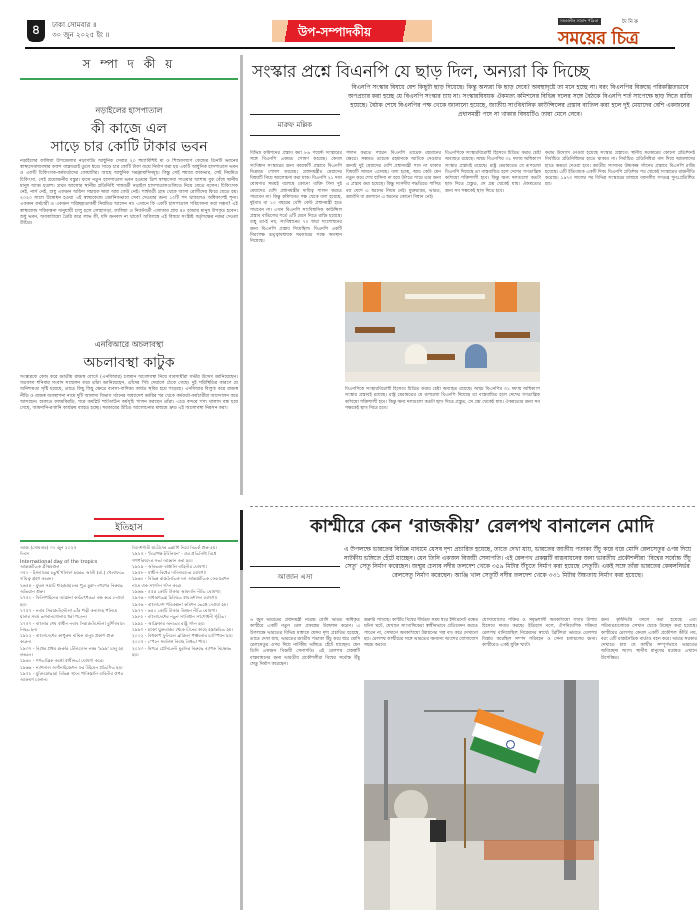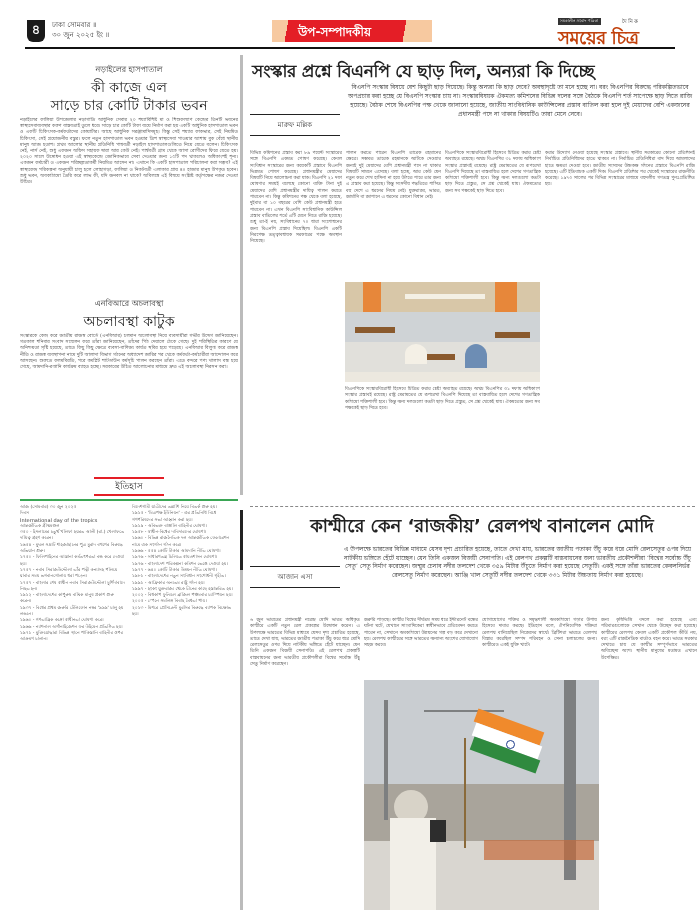--- a/index.html
+++ b/index.html
@@ -13,38 +13,38 @@
   .hdr-banner { position: absolute; left: 272px; top: 20px; width: 160px; height: 22px; background: linear-gradient(100deg, #f7c9a0 0 10%, #e41e26 10% 82%, #f7c9a0 82%); padding-left: 44px; }
   .hdr-banner span { position: absolute; left: 26px; top: 3px; color: #fff; font-size: 12px; font-weight: bold; }
   .logo { position: absolute; left: 558px; top: 18px; width: 118px; height: 26px; }
   .logo-top { position: absolute; left: 0; top: 0; font-size: 4px; background: #333; color: #fff; padding: 0 2px; }
   .logo-main { position: absolute; left: 0; top: 6px; font-size: 18px; font-weight: bold; color: #c2410c; letter-spacing: -0.5px; }
   .hdr-rule { position: absolute; left: 25px; top: 47px; width: 650px; height: 2px; background: #111; }
 
   
   .left { position: absolute; left: 20px; top: 55px; width: 218px; }
   .ed-title { text-align: center; font-size: 12px; letter-spacing: 3px; color: #222; padding-bottom: 3px; border-bottom: 2px solid #3aa655; }
-  .kicker { text-align: center; font-size: 8px; color: #333; margin-top: 8px; }
+  .kicker { text-align: center; font-size: 8px; color: #333; margin-top: 24px; }
   .headline-l { text-align: center; font-size: 14px; color: #222; line-height: 18px; margin-top: 2px; }
   .body-txt { font-size: 4.6px; line-height: 6.2px; color: #444; text-align: justify; margin-top: 3px; }
   .hist-head { display: flex; align-items: center; justify-content: center; margin-top: 4px; flex-direction: column; }
   .hist-head .bar { width: 70px; height: 2px; background: #e41e26; }
   .hist-head span { font-size: 9px; margin: 0 12px; color: #222; }
   .hist-rule { height: 2px; background: #3aa655; margin-top: 3px; }
   .hist-cols { display: flex; gap: 6px; margin-top: 3px; }
   .hist-col { width: 106px; font-size: 4.4px; line-height: 6.3px; color: #444; }
   .hist-col .en { font-size: 5px; }
 
   
   .vsep { position: absolute; left: 240px; top: 55px; width: 3px; height: 440px; background: #bbb; }
   .vsep2 { position: absolute; left: 240px; top: 510px; width: 3px; height: 400px; background: #bbb; }
   .vsep2 .dark { width: 3px; height: 60px; background: #222; }
 
   
-  .a1-title { position: absolute; left: 252px; top: 58px; width: 445px; font-size: 17px; font-weight: bold; color: #222; white-space: nowrap; letter-spacing: -0.3px; }
+  .a1-title { position: absolute; left: 252px; top: 58px; width: 445px; font-size: 17px; font-weight: normal; color: #222; white-space: nowrap; letter-spacing: -0.3px; }
   .byline-box { position: absolute; left: 250px; width: 90px; border-top: 1px solid #222; border-bottom: 1px solid #222; text-align: center; font-size: 7px; padding: 4px 0; color: #333; }
   .a1-intro { position: absolute; left: 345px; top: 82px; width: 350px; font-size: 6px; line-height: 9px; color: #333; text-align: center; }
   .cols { position: absolute; display: flex; gap: 4px; }
   .col { font-size: 4.5px; line-height: 6.3px; color: #444; text-align: justify; }
   .photo1 { position: absolute; left: 345px; top: 282px; width: 195px; height: 100px; background: linear-gradient(#d8c7a8 0 30%, #cfd3d6 30% 60%, #e1e0db 60%); overflow: hidden; }
   .photo1 .flag1 { position: absolute; left: 18px; top: 0; width: 18px; height: 30px; background: #e7873a; }
   .photo1 .flag2 { position: absolute; left: 150px; top: 0; width: 22px; height: 30px; background: #e7873a; }
   .photo1 .banner { position: absolute; left: 60px; top: 12px; width: 80px; height: 5px; background: #f4f0e4; }
   .photo1 .table { position: absolute; height: 6px; background: #8a5a2e; }
   .photo1 .person { position: absolute; border-radius: 50% 50% 0 0; }
@@ -71,20 +71,21 @@
   </div>
   <div class="logo">
     <div class="logo-top">সমকালীন সংবাদ পত্রিকা</div>
     <div style="position:absolute;left:64px;top:0;font-size:5px;color:#222;">দৈ নি ক</div>
     <div class="logo-main">সময়ের চিত্র</div>
   </div>
   <div class="hdr-rule"></div>
 </div>
 
 <div class="left">
+  <div class="ed-title">স ম্পা দ কী য়</div>
 
   <div>
     <div class="kicker">নড়াইলের হাসপাতাল</div>
     <div class="headline-l">
       <div>কী কাজে এল</div>
       <div>সাড়ে চার কোটি টাকার ভবন</div>
     </div>
     <div class="body-txt" style="height:168px;overflow:hidden;">নড়াইলের কালিয়া উপজেলার নড়াগাতি আধুনিক সেবার ২০ শয্যাবিশিষ্ট মা ও শিশুকল্যাণ কেন্দ্রের তিনটি ভবনের স্বাস্থ্যসেবাব্যবস্থার করুণ বাস্তবতাই তুলে ধরে। সাড়ে চার কোটি টাকা ব্যয়ে নির্মাণ করা হয় একটি আধুনিক হাসপাতাল ভবন ও একটি চিকিৎসক-কর্মকর্তাদের কোয়ার্টার। আছে আধুনিক সরঞ্জামাদিসমূহ। কিন্তু সেই শয্যার কাকভার, সেই নিয়মিত চিকিৎসা, সেই প্রয়োজনীয় বস্তুর। ফলে নতুন হাসপাতাল ভবন হওয়ার ত্রিশ স্বাস্থ্যসেবা পাওয়ার আশায় বুক বেঁধে স্থানীয় মানুষ আজ হতাশ। প্রথম আলোর স্থানীয় প্রতিনিধি পাশ্ববর্তী নড়াইল হাসপাতালগুলিতে নিয়ে যেতে বলেন। চিকিৎসক নেই, নার্স নেই, শুধু একজন অফিস সহায়ক দ্বারা আর কেউ নেই। পার্শ্ববর্তী গ্রাম থেকে আসা রোগীদের ফিরে যেতে হয়। ২০২০ সালে উদ্বোধন হওয়া এই স্বাস্থ্যকেন্দ্রে জোনিকভাবে সেবা দেওয়ার জন্য ১৫টি পদ থাকলেও অধিকাংশই শূন্য। একজন কর্মচারী ও একজন পরিচ্ছন্নতাকর্মী নিয়মিত আসেন না। এখানে কি একটি হাসপাতাল পরিচালনা করা সম্ভব? এই স্বাস্থ্যকেন্দ্র পরিকল্পনা অনুযায়ী চালু হলে লোহাগড়া, কালিয়া ও নিকটবর্তী এলাকার প্রায় ৪০ হাজার মানুষ উপকৃত হবেন। শুধু ভবন, অবকাঠামো তৈরি করে লাভ কী, যদি জনবল না থাকে? অবিলম্বে এই বিষয়ে সংশ্লিষ্ট কর্তৃপক্ষের নজর দেওয়া উচিত।</div>
   </div>
 

